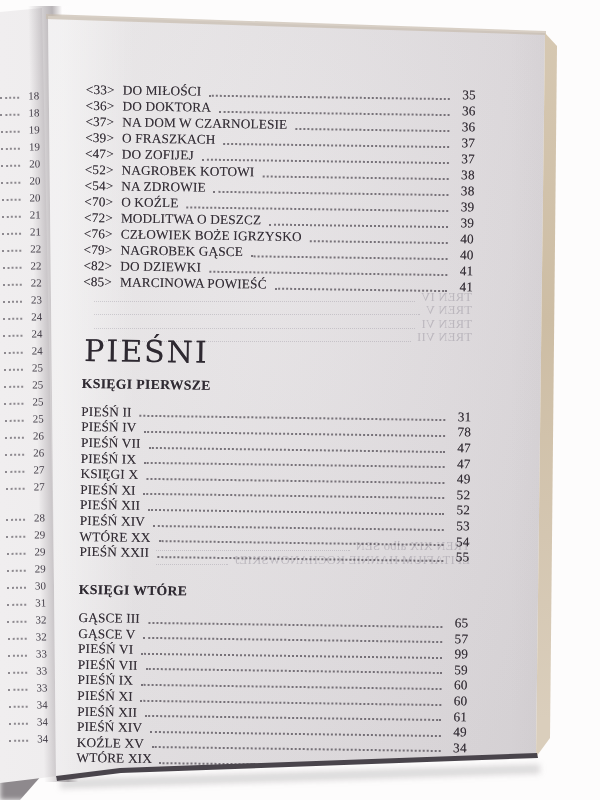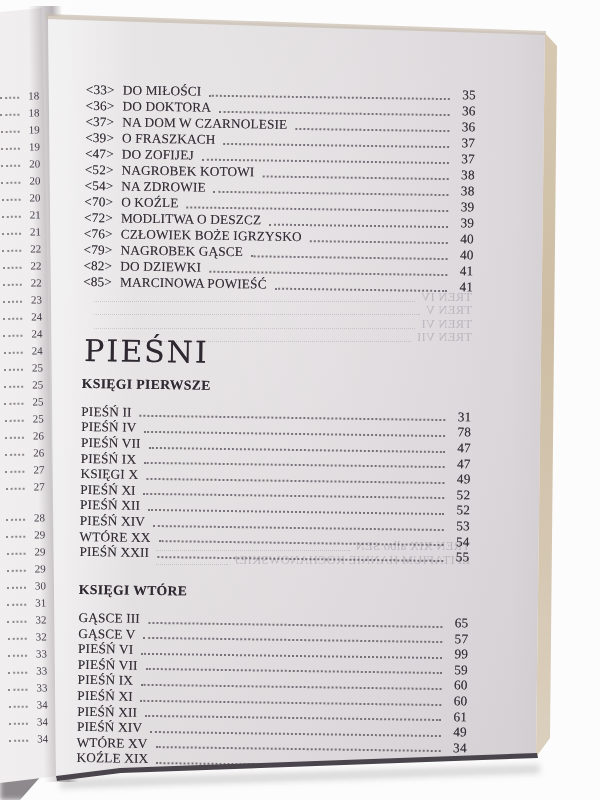--- a/index.html
+++ b/index.html
@@ -527,27 +527,27 @@
             <span class="num">61</span>
           </div>
 
           <div class="trow">
             <span class="lbl">PIEŚŃ XIV</span>
             <span class="leader"></span>
             <span class="num">49</span>
           </div>
 
           <div class="trow">
-            <span class="lbl">WTÓRE XV</span>
+            <span class="lbl">KOŹLE XV</span>
             <span class="leader"></span>
             <span class="num">34</span>
           </div>
 
           <div class="trow">
-            <span class="lbl">KOŹLE XIX</span>
+            <span class="lbl">WTÓRE XIX</span>
             <span class="leader"></span>
             <span class="num">64</span>
           </div>
         </div>
 
     </div>
   </div>
 
   <div class="top-edge"></div>
   <div class="right-edge"></div>

